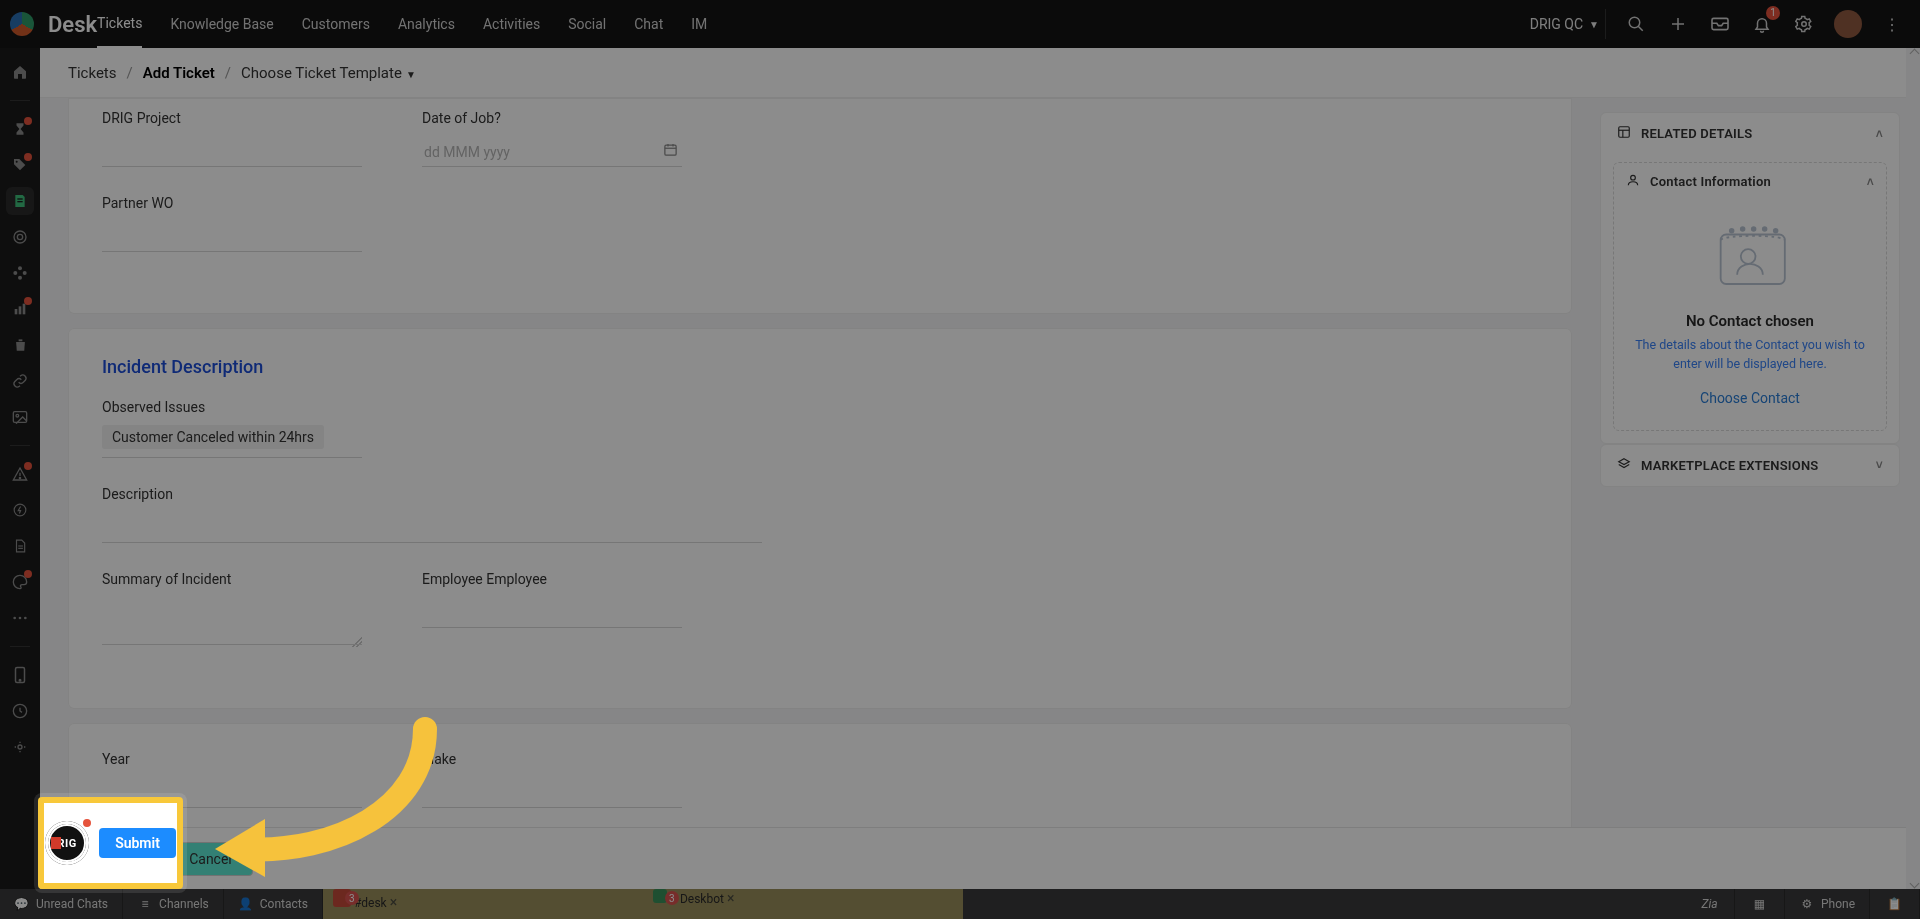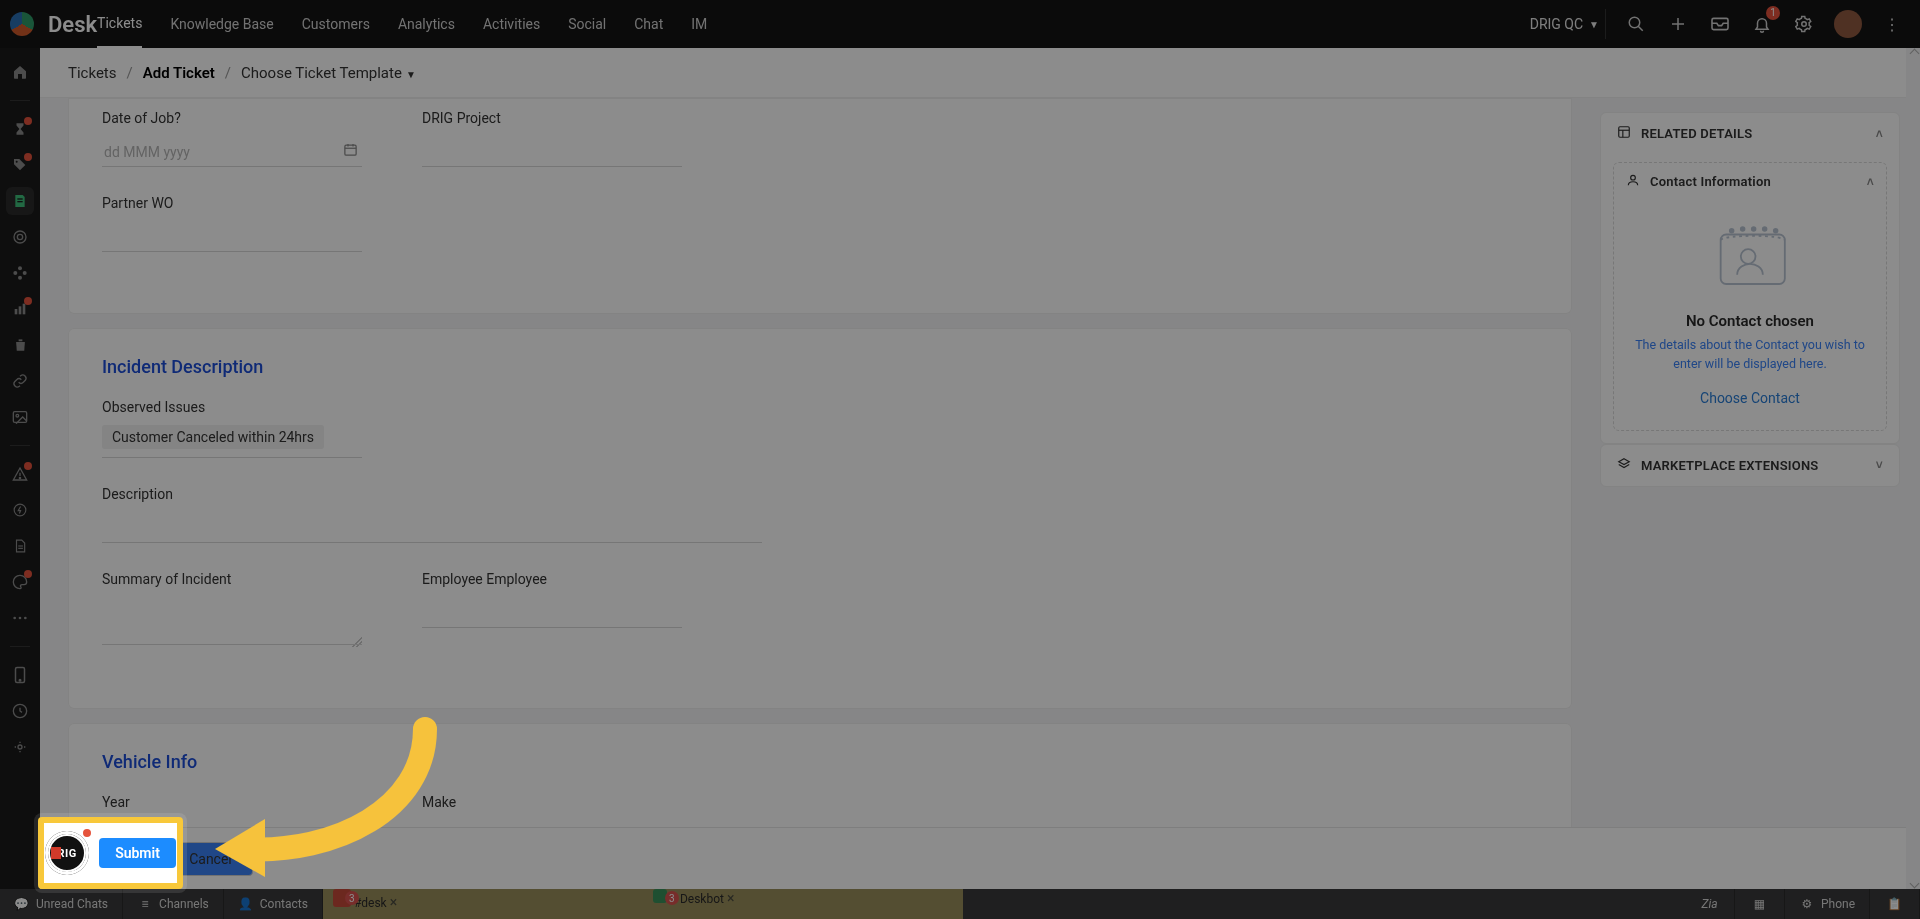--- a/index.html
+++ b/index.html
@@ -57,21 +57,21 @@
   .chip { display:inline-block; background:#f0f0f0; border-radius:3px; padding:4px 10px; font-size:14px; color:#333; margin-top:-4px; }
   .chip-line { border-bottom:1px solid #d7d7d7; padding-bottom:8px; }
   textarea.input { resize:none; height:46px; }
   .ta-handle { width:10px; height:10px; align-self:flex-end; margin-top:-8px;
     background:linear-gradient(135deg, transparent 50%, #c9c9c9 50%, #c9c9c9 60%, transparent 60%, transparent 70%, #c9c9c9 70%, #c9c9c9 80%, transparent 80%); }
 
   
   .actionbar { position:absolute; left:0; right:0; bottom:0; height:62px; background:#fff; border-top:1px solid #e6e6e6; display:flex; align-items:center; padding-left:28px; gap:14px; }
   .btn { height:34px; padding:0 20px; border-radius:4px; font-size:14px; cursor:pointer; border:1px solid transparent; }
   .btn-primary { background:#238cff; color:#fff; }
-  .btn-secondary { background:#3b82f6; color:#333; border:1px solid #d0d0d0; }
+  .btn-secondary { background:#5eead4; color:#333; border:1px solid #d0d0d0; }
 
   
   .rightcol { width:320px; padding:14px 20px 14px 0; display:flex; flex-direction:column; }
   .rpanel { background:#fff; border-radius:6px; border:1px solid #eee; }
   .rpanel-head, .rsub-head { display:flex; align-items:center; padding:12px 16px; font-size:13px; font-weight:600; color:#333; letter-spacing:.2px; cursor:pointer; gap:10px; }
   .rpanel-head .chev, .rsub-head .chev { margin-left:auto; color:#888; font-size:12px; }
   .rsub { margin:8px 12px 12px; border:1px dashed #d9d9d9; border-radius:6px; }
   .rsub-head { padding:10px 12px; }
   .rsub-body { display:flex; flex-direction:column; align-items:center; padding:18px 20px 24px; text-align:center; }
   .rsub-body .ill { width:110px; height:78px; margin-bottom:16px; color:#b9c4d2; }
@@ -88,21 +88,21 @@
   .bb-chat .count { background:#d9534f; color:#fff; border-radius:50%; width:14px; height:14px; font-size:10px; display:inline-flex; align-items:center; justify-content:center; position:absolute; left:22px; top:2px; }
   .bb-chat.green .square { width:14px; height:14px; background:#3a915a; border-radius:3px; display:inline-block; }
   .bb-right { margin-left:auto; display:flex; }
   .bb-right .bb-tab { min-width:50px; }
   .zia { font-style:italic; }
 
   
   .overlay { position:absolute; inset:0; background:rgba(0,0,0,0.45); z-index:10; }
 
   
-  .highlight-box { position:absolute; z-index:12; left:38px; bottom:30px; width:145px; height:72px;
+  .highlight-box { position:absolute; z-index:12; left:38px; bottom:30px; width:145px; height:92px;
     border:6px solid #f8c83a; border-radius:4px; background:#fff; display:flex; align-items:center; justify-content:center; gap:10px;
     box-shadow:0 0 0 4px rgba(255,255,255,.1); }
   .hl-logo { width:44px; height:44px; border-radius:50%; background:#111; display:flex; align-items:center; justify-content:center; position:relative;
     box-shadow:0 0 0 3px #fff inset; }
   .hl-logo .ring { position:absolute; inset:3px; border:2px solid #fff; border-radius:50%; }
   .hl-logo .txt { color:#fff; font-size:11px; font-weight:700; letter-spacing:.5px; }
   .hl-logo .redbar { position:absolute; left:6px; top:16px; width:10px; height:12px; background:#d13a2a; }
   .hl-dot { position:absolute; top:-4px; right:-4px; width:12px; height:12px; background:#e5533c; border-radius:50%; border:2px solid #fff; }
   .hl-submit { background:#1c8cff; color:#fff; border:none; border-radius:4px; height:30px; padding:0 16px; font-size:14px; font-weight:600; cursor:pointer; }
 
@@ -301,37 +301,37 @@
     </span>
   </div>
 
   <div class="body-split">
 
     <div class="main-col">
 
       <div class="card first">
         <div class="row">
           <div class="field w1">
+            <label class="fl">DRIG Project</label>
+            <input class="input" style="">
+          </div>
+          <div class="field w1">
             <label class="fl">Date of Job?</label>
             <div class="input-wrap">
               <input class="input" placeholder="dd MMM yyyy" style="">
               <span class="cal-icon">
                 <svg width="15" height="15" viewBox="0 0 24 24" fill="none" stroke="currentColor" stroke-width="2">
                     <rect x="3" y="5" width="18" height="16" rx="2"></rect>
                     <line x1="3" y1="10" x2="21" y2="10"></line>
                     <line x1="8" y1="3" x2="8" y2="7"></line>
                     <line x1="16" y1="3" x2="16" y2="7"></line>
                   </svg>
               </span>
             </div>
           </div>
-          <div class="field w1">
-            <label class="fl">DRIG Project</label>
-            <input class="input" style="">
-          </div>
         </div>
         <div class="row">
           <div class="field w1">
             <label class="fl">Partner WO</label>
             <input class="input" style="">
           </div>
         </div>
       </div>
 
       <div class="card">
@@ -357,21 +357,20 @@
             <div class="ta-handle"></div>
           </div>
           <div class="field w1">
             <label class="fl">Employee Employee</label>
             <input class="input" style="">
           </div>
         </div>
       </div>
 
       <div class="card" style="margin-bottom:80px">
-        <div class="section-title">Vehicle Info</div>
         <div class="row">
           <div class="field w1">
             <label class="fl">Year</label>
             <input class="input" style="">
           </div>
           <div class="field w1">
             <label class="fl">Make</label>
             <input class="input" style="">
           </div>
         </div>

